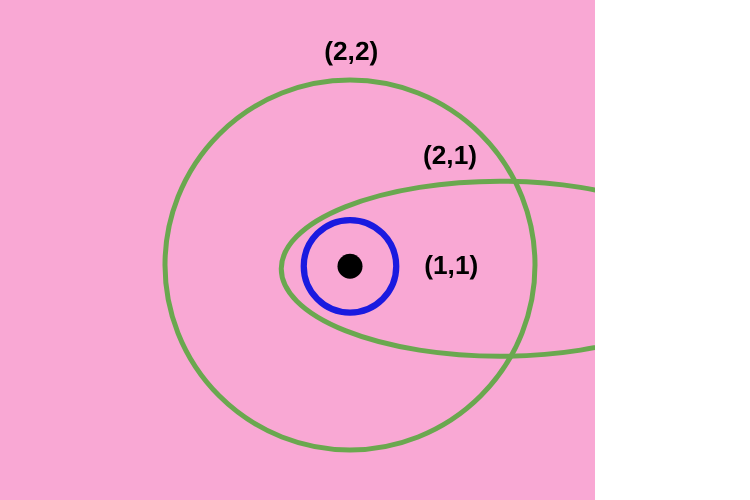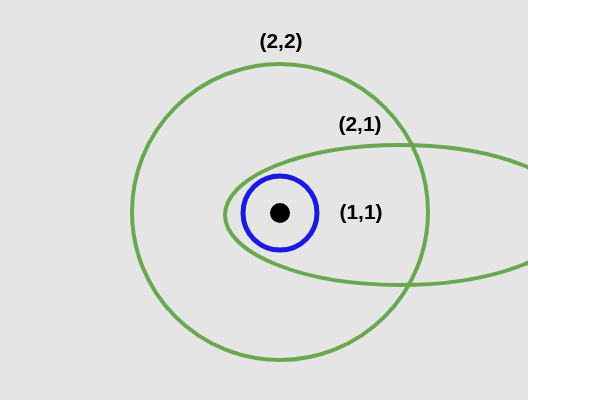--- a/index.html
+++ b/index.html
@@ -3,23 +3,23 @@
   <meta charset="utf-8">
   <style>
     html, body {
       margin: 0;
       padding: 0;
       background: #ffffff;
       font-family: "Liberation Sans", sans-serif;
     }
     .canvas {
       position: relative;
-      width: 528px;
+      width: 476px;
       height: 400px;
-      background: #e5e5e5;
+      background: #f9a8d4;
       overflow: hidden;
     }
     svg {
       display: block;
     }
     .shape-label {
       font-family: "Liberation Sans", sans-serif;
       font-size: 21px;
       font-weight: bold;
       fill: #000000;

